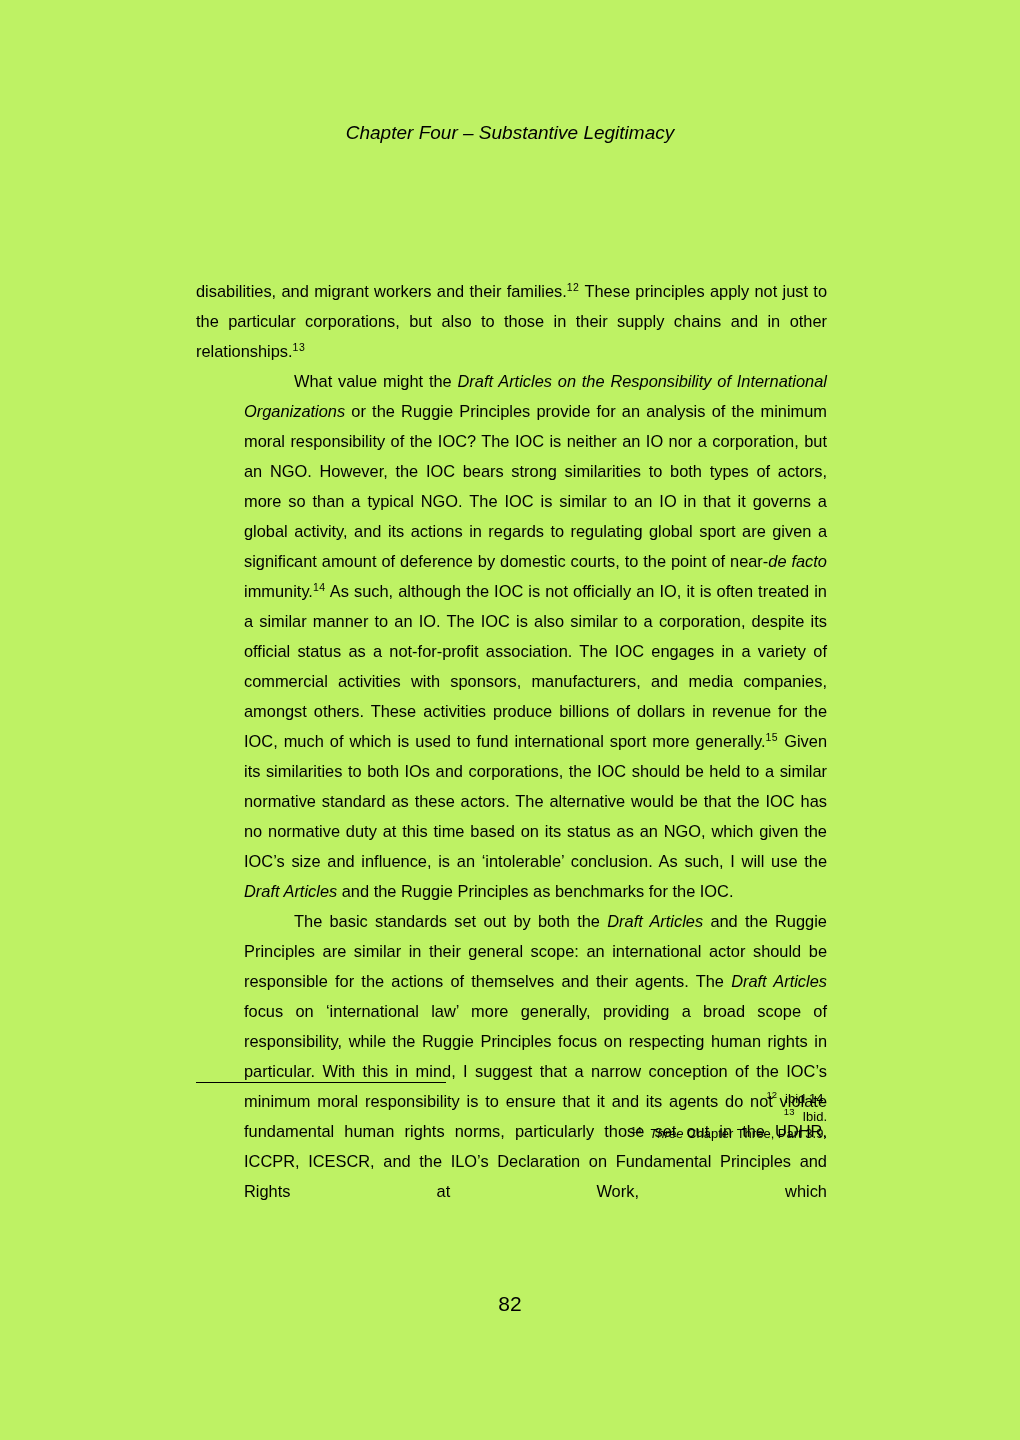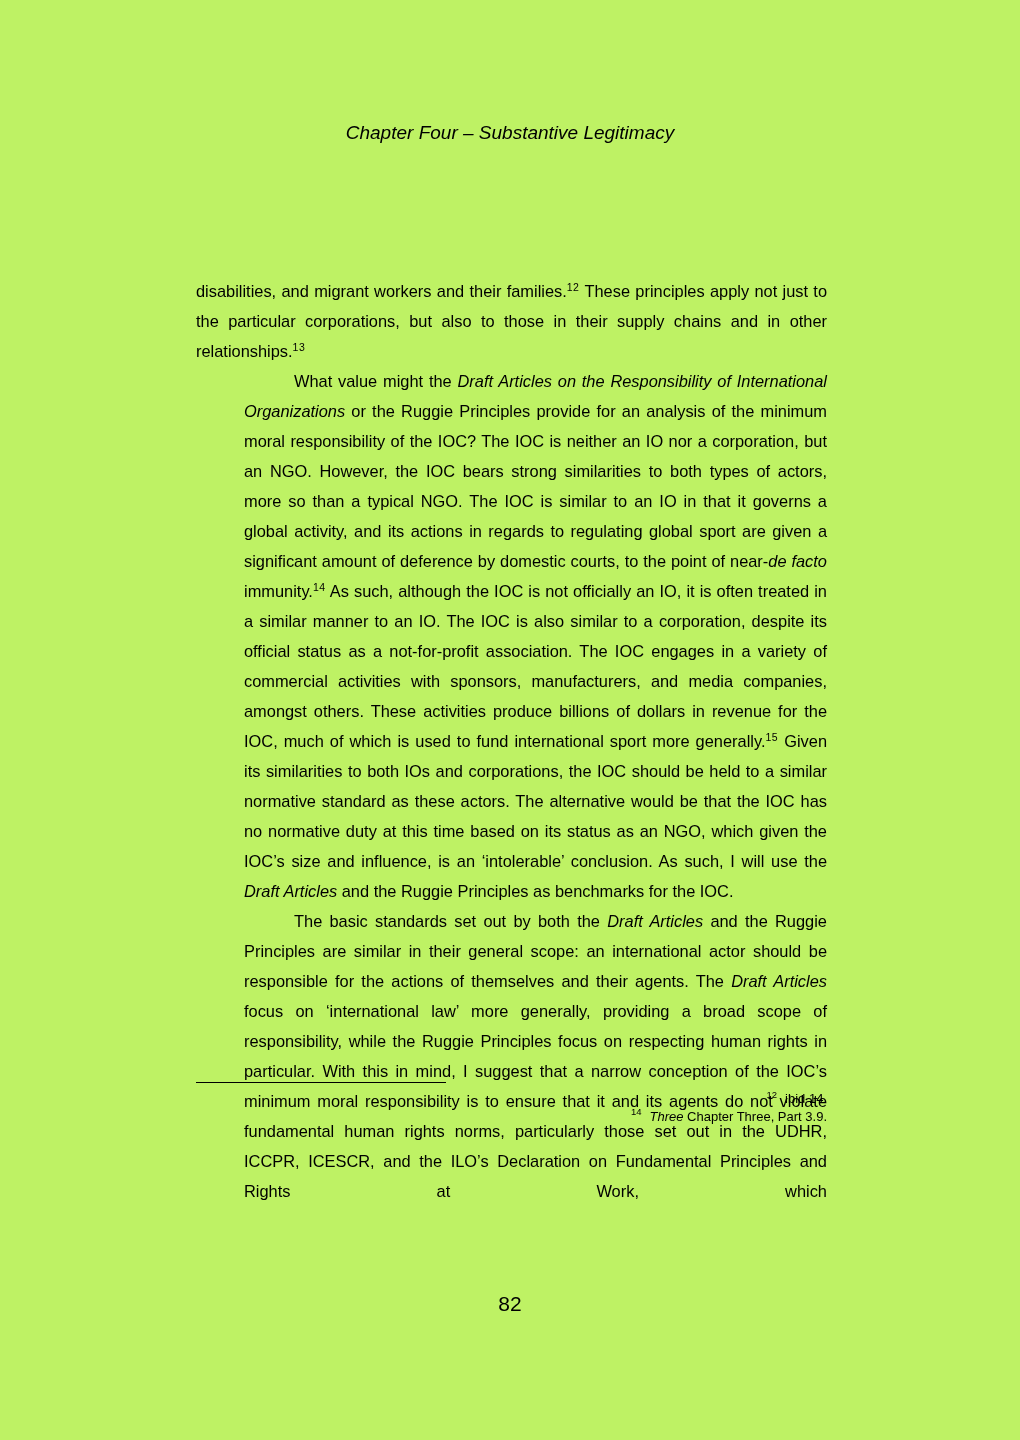--- a/index.html
+++ b/index.html
@@ -101,19 +101,22 @@
     <p class="para indent"><span>What value might the </span><span class="italic">Draft Articles on the Responsibility of International Organizations</span><span> or the Ruggie Principles provide for an analysis of the minimum moral responsibility of the IOC? The IOC is neither an IO nor a corporation, but an NGO. However, the IOC bears strong similarities to both types of actors, more so than a typical NGO. The IOC is similar to an IO in that it governs a global activity, and its actions in regards to regulating global sport are given a significant amount of deference by domestic courts, to the point of near-</span><span class="italic">de facto</span><span> immunity.</span><sup class="fnref">14</sup><span>  As such, although the IOC is not officially an IO, it is often treated in a similar manner to an IO. The IOC is also similar to a corporation, despite its official status as a not-for-profit association. The IOC engages in a variety of commercial activities with sponsors, manufacturers, and media companies, amongst others. These activities produce billions of dollars in revenue for the IOC, much of which is used to fund international sport more generally.</span><sup class="fnref">15</sup><span> Given its similarities to both IOs and corporations, the IOC should be held to a similar normative standard as these actors. The alternative would be that the IOC has no normative duty at this time based on its status as an NGO, which given the IOC’s size and influence, is an ‘intolerable’ conclusion. As such, I will use the </span><span class="italic">Draft Articles</span><span> and the Ruggie Principles as benchmarks for the IOC.</span></p>
     <p class="para indent justify-last"><span>The basic standards set out by both the </span><span class="italic">Draft Articles</span><span> and the Ruggie Principles are similar in their general scope: an international actor should be responsible for the actions of themselves and their agents. The </span><span class="italic">Draft Articles</span><span> focus on ‘international law’ more generally, providing a broad scope of responsibility, while the Ruggie Principles focus on respecting human rights in particular. With this in mind, I suggest that a narrow conception of the IOC’s minimum moral responsibility is to ensure that it and its agents do not violate fundamental human rights norms, particularly those set out in the UDHR, ICCPR, ICESCR, and the ILO’s Declaration on Fundamental Principles and Rights at Work, which</span></p>
   </div>
 
   <div class="footnotes">
     <div class="fn-rule"></div>
     <p class="fn">
       <sup class="fn-marker">12</sup><span><span>ibid 14.</span></span>
     </p>
     <p class="fn">
+      <sup class="fn-marker">13</sup><span><span>Ibid.</span></span>
+    </p>
+    <p class="fn">
       <sup class="fn-marker">14</sup><span><span class="italic">Three</span><span> Chapter Three, Part 3.9.</span></span>
     </p>
   </div>
 
   <div class="page-number">82</div>
 
 </div>
 
 </body></html>

